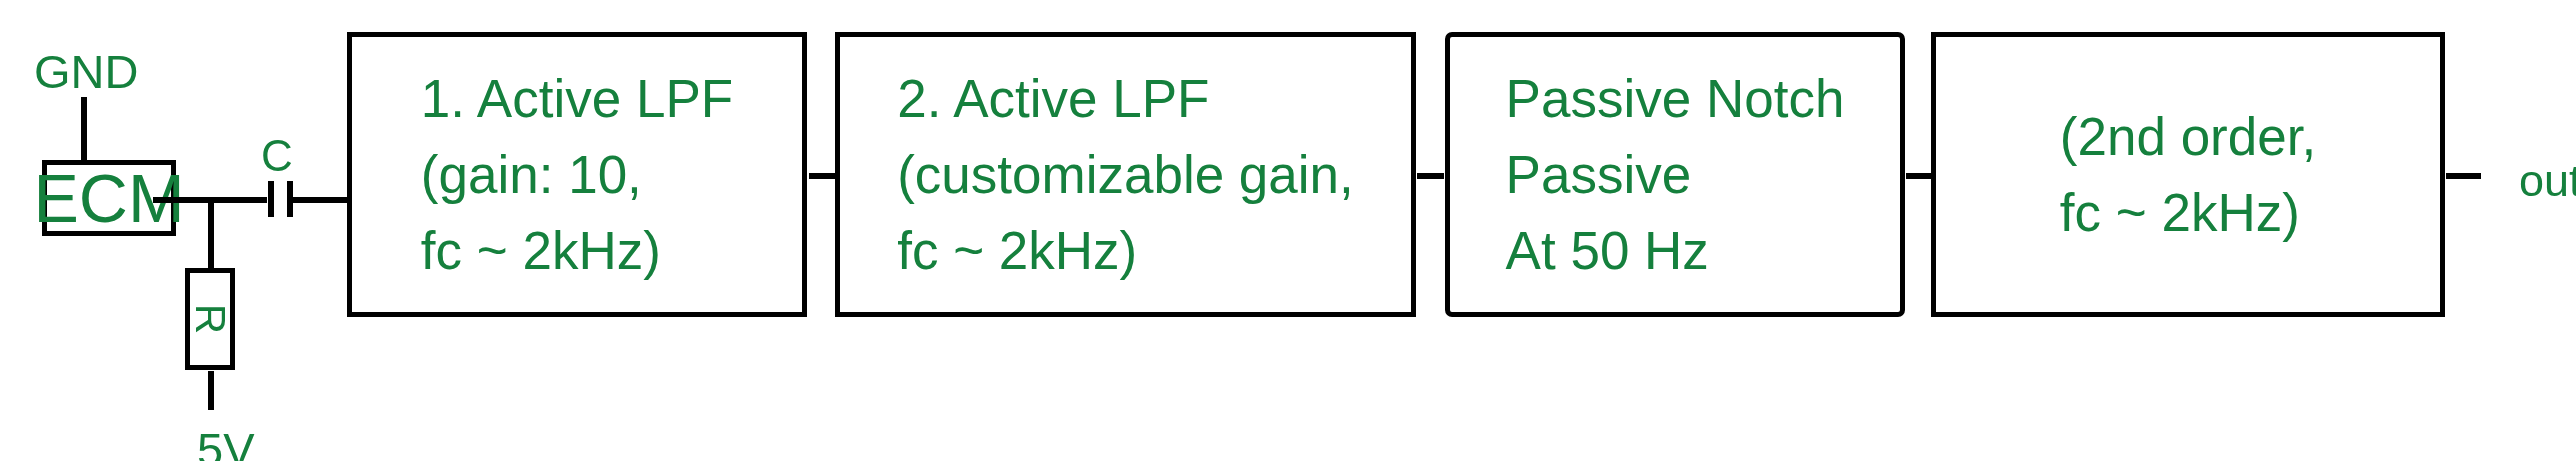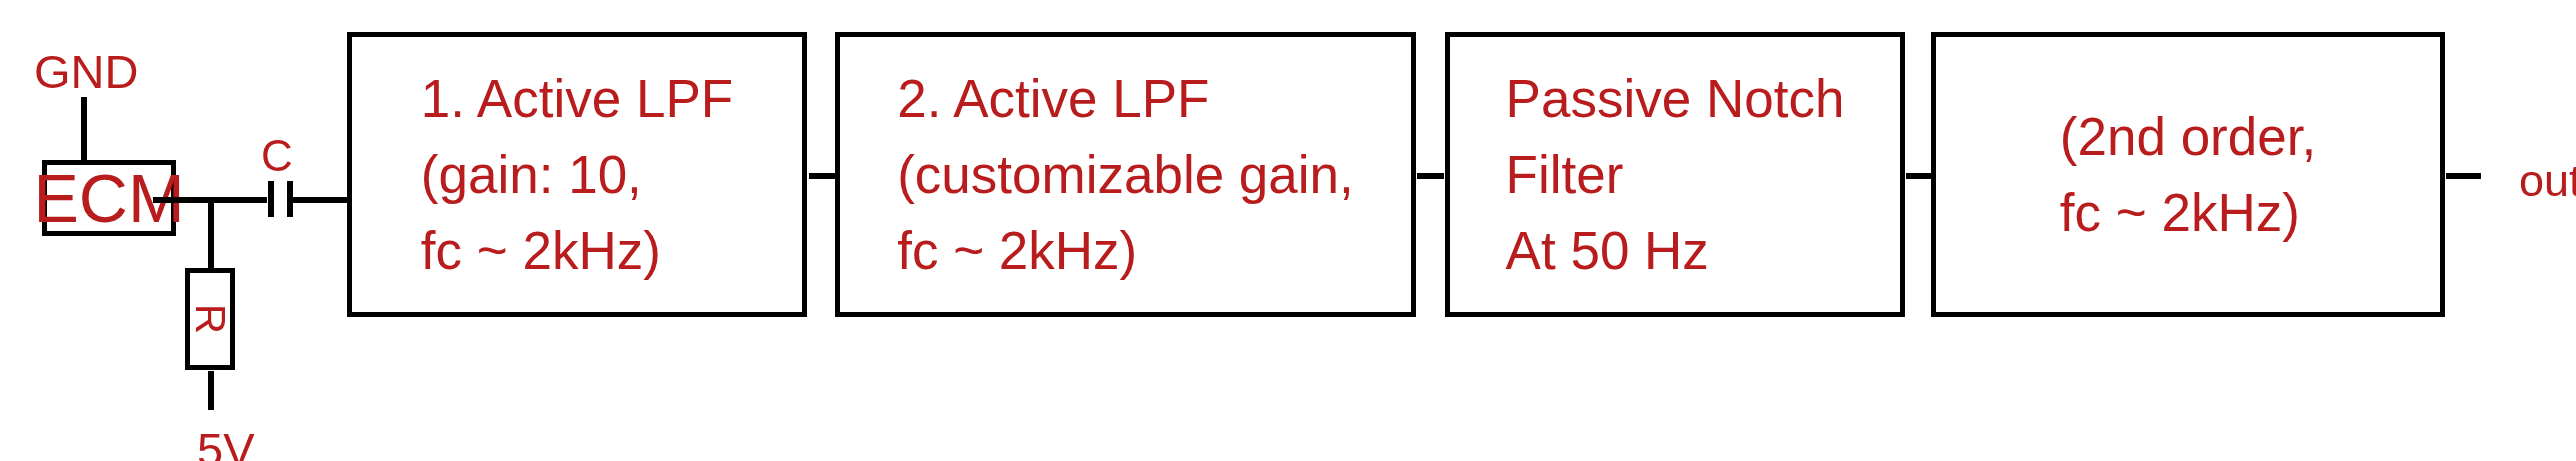--- a/index.html
+++ b/index.html
@@ -2,21 +2,21 @@
 <html style="font-size:13px"><head>
 <meta charset="utf-8">
 <style>
   html, body { margin: 0; padding: 0; background: #ffffff; }
   .canvas {
     position: relative;
     width: 2576px;
     height: 462px;
     background: #ffffff;
     font-family: "Liberation Sans", sans-serif;
-    color: #b91c1c;
+    color: #15803d;
     overflow: hidden;
   }
   .wire { position: absolute; background: #000000; }
   .box {
     position: absolute;
     border: 5.6px solid #000000;
     background: #ffffff;
     display: flex;
     align-items: center;
     justify-content: center;
@@ -38,21 +38,21 @@
   .wire-cap-b1 { left: 293px; top: 197px; width: 55px; height: 5.6px; }
   .resistor-box { left: 185px; top: 268px; width: 40px; height: 92px; font-size: 42px; }
   .resistor-box .rot { display: inline-block; transform: rotate(90deg); }
   .wire-res-5v { left: 208px; top: 371px; width: 5.6px; height: 39px; }
   .supply-label { left: 185px; top: 422px; margin-left: 12px; }
 
   
   .blk { top: 32px; height: 275px; }
   .b1 { left: 347px;  width: 450px; }
   .b2 { left: 835px; width: 571px; }
-  .b3 { left: 1445px; width: 450px; }
+  .b3 { left: 1445px; width: 450px; border-radius: 7px; }
   .b4 { left: 1931px; width: 504px; }
 
   
   .stub { top: 173px; height: 5.6px; }
   .c12 { left: 809px; width: 27px; }
   .c23 { left: 1417px; width: 27.4px; }
   .c34 { left: 1906px; width: 25px; }
   .cout { left: 2446px; width: 35px; }
   .out-label { left: 2493px; top: 155px; font-size: 45px; margin-left: 26px; }
 </style>
@@ -98,21 +98,21 @@
       <span>(customizable gain,</span>
       <span>fc ~ 2kHz)</span>
     </div>
   </div>
 
   <div class="wire stub c23"></div>
 
   <div class="box blk b3">
     <div class="block-text">
       <span>Passive Notch</span>
-      <span>Filter</span>
+      <span>Passive</span>
       <span>At 50 Hz</span>
     </div>
   </div>
 
   <div class="wire stub c34"></div>
 
   <div class="box blk b4">
     <div class="block-text">
       <span>(2nd order,</span>
       <span>fc ~ 2kHz)</span>

